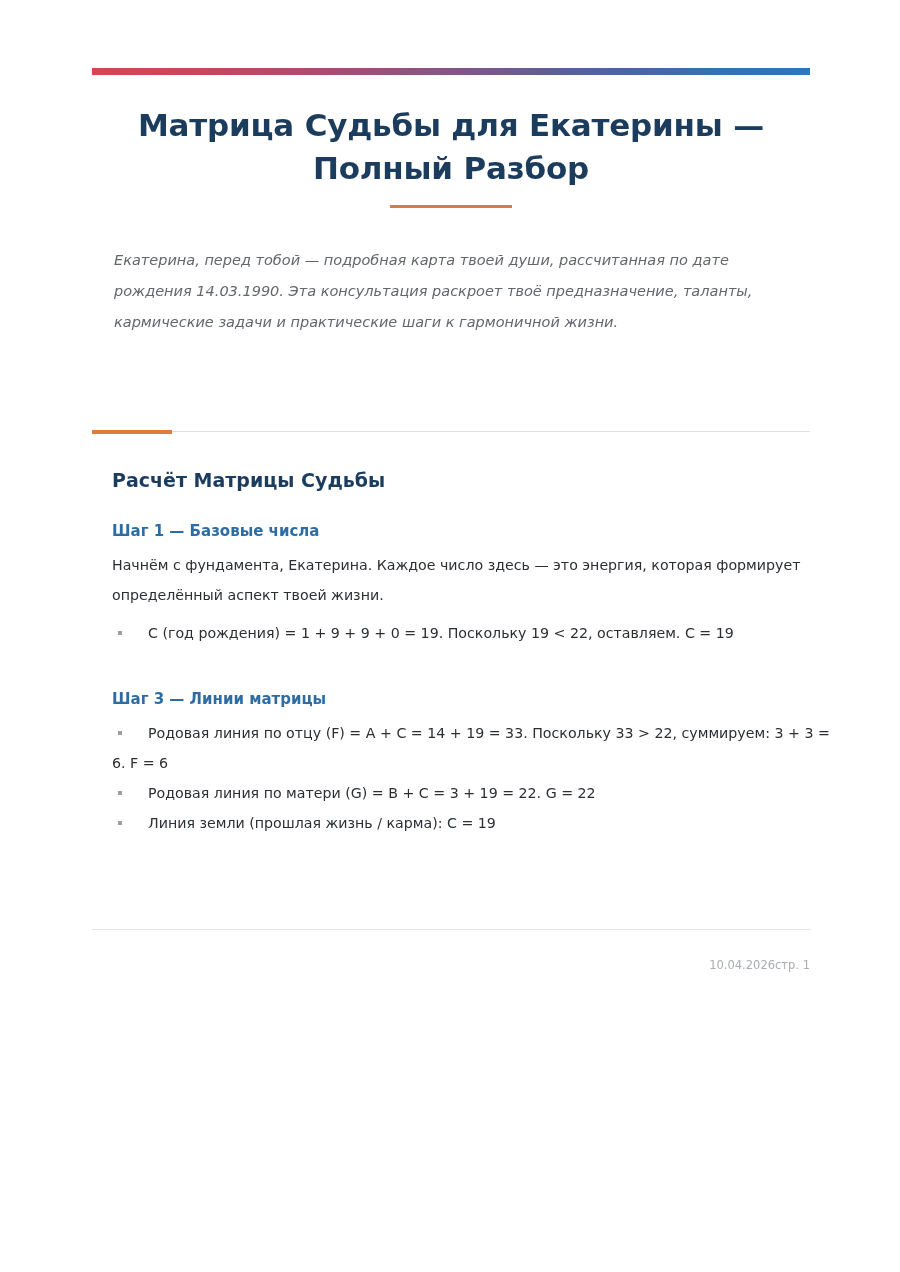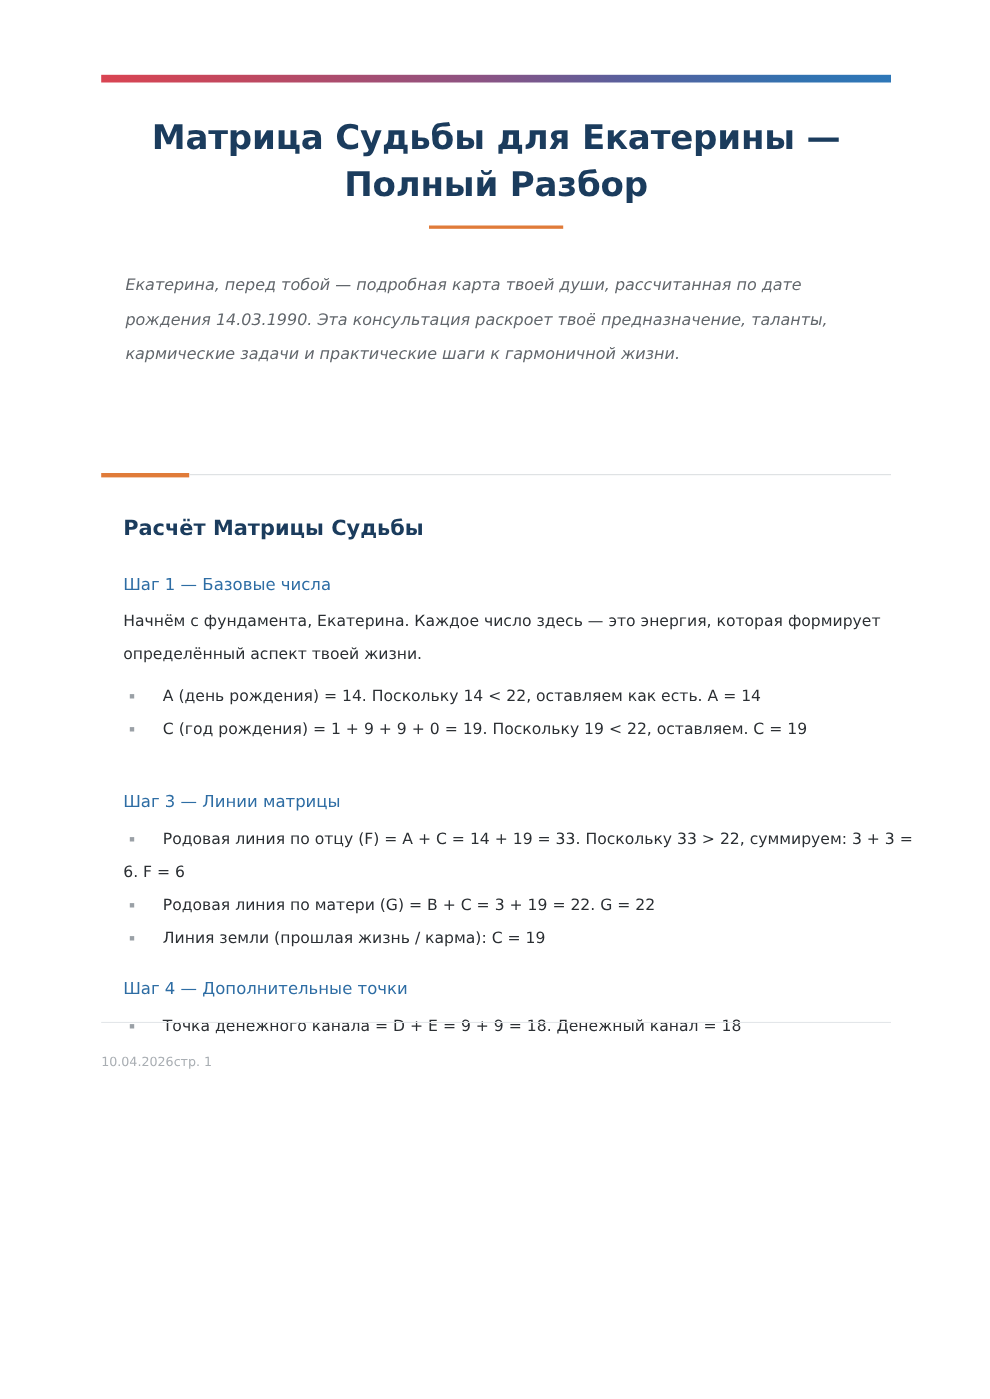--- a/index.html
+++ b/index.html
@@ -109,21 +109,21 @@
     font-size: 19px;
     line-height: 28px;
     font-weight: bold;
     color: #1b3c5d;
   }
 
   h3.step-heading {
     margin: 0;
     font-size: 15px;
     line-height: 22px;
-    font-weight: normal;
+    font-weight: bold;
     color: #2e6da4;
   }
 
   p.body-text {
     margin: 0;
     font-size: 14.2px;
     line-height: 30px;
     color: #2b2f33;
   }
 
@@ -163,21 +163,21 @@
     bottom: 40px;
     width: 718px;
   }
   .footer-rule {
     width: 100%;
     height: 1px;
     background: #e3e6e9;
   }
   .footer-row {
     display: flex;
-    justify-content: flex-start;
+    justify-content: flex-end;
     align-items: baseline;
     margin-top: 28px;
     font-size: 11.5px;
     color: #a9aeb3;
   }
 </style>
 </head>
 <body>
 
 <div class="page">
@@ -200,21 +200,21 @@
 
     <h2 class="section-heading">Расчёт Матрицы Судьбы</h2>
     <div class="gap-after-section-heading"></div>
 
     <div>
       <h3 class="step-heading">Шаг 1 — Базовые числа</h3>
       <div class="gap-small"></div>
       <p class="body-text">Начнём с фундамента, Екатерина. Каждое число здесь — это энергия, которая формирует определённый аспект твоей жизни.</p>
       <div class="gap-small"></div>
       <ul class="bullets">
-        <li><span class="marker"></span><span>A (день рождения) = 14. Поскольку 14 &lt; 22, оставляем как есть. A = 14</span></li>
+        <li><span class="marker"></span></li>
         <li><span class="marker"></span><span>C (год рождения) = 1 + 9 + 9 + 0 = 19. Поскольку 19 &lt; 22, оставляем. C = 19</span></li>
       </ul>
     </div>
 
     <div class="gap-before-step"></div>
 
 
     <div class="gap-before-step"></div>
 
     <div>
@@ -222,27 +222,20 @@
       <div class="gap-small"></div>
       <ul class="bullets">
         <li><span class="marker"></span><span>Родовая линия по отцу (F) = A + C = 14 + 19 = 33. Поскольку 33 &gt; 22, суммируем: 3 + 3 = 6. F = 6</span></li>
         <li><span class="marker"></span><span>Родовая линия по матери (G) = B + C = 3 + 19 = 22. G = 22</span></li>
         <li><span class="marker"></span><span>Линия земли (прошлая жизнь / карма): C = 19</span></li>
       </ul>
     </div>
 
     <div class="gap-before-step"></div>
 
-    <div>
-      <h3 class="step-heading">Шаг 4 — Дополнительные точки</h3>
-      <div class="gap-small"></div>
-      <ul class="bullets">
-        <li><span class="marker"></span><span>Точка денежного канала = D + E = 9 + 9 = 18. Денежный канал = 18</span></li>
-      </ul>
-    </div>
 
   </div>
 
   <div class="footer">
     <div class="footer-rule"></div>
     <div class="footer-row">
       <span>10.04.2026</span>
       <span>стр. 1</span>
     </div>
   </div>

